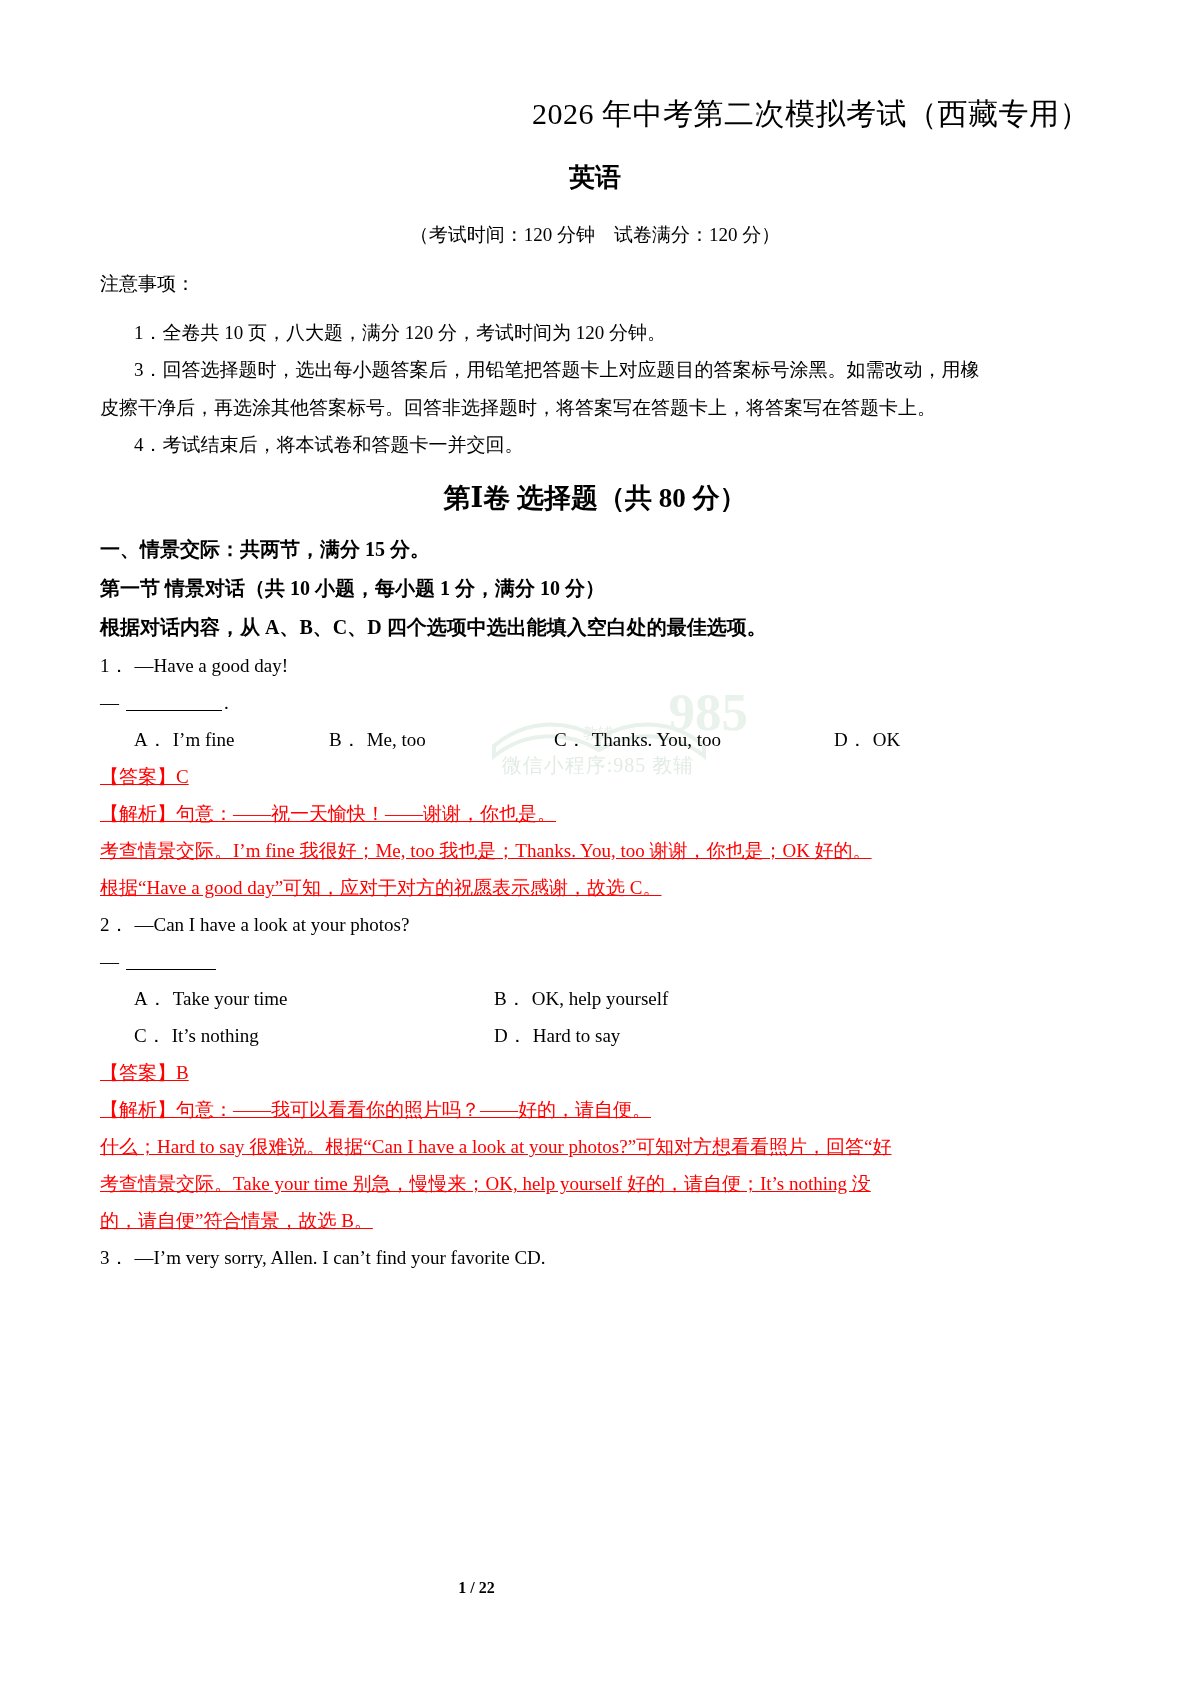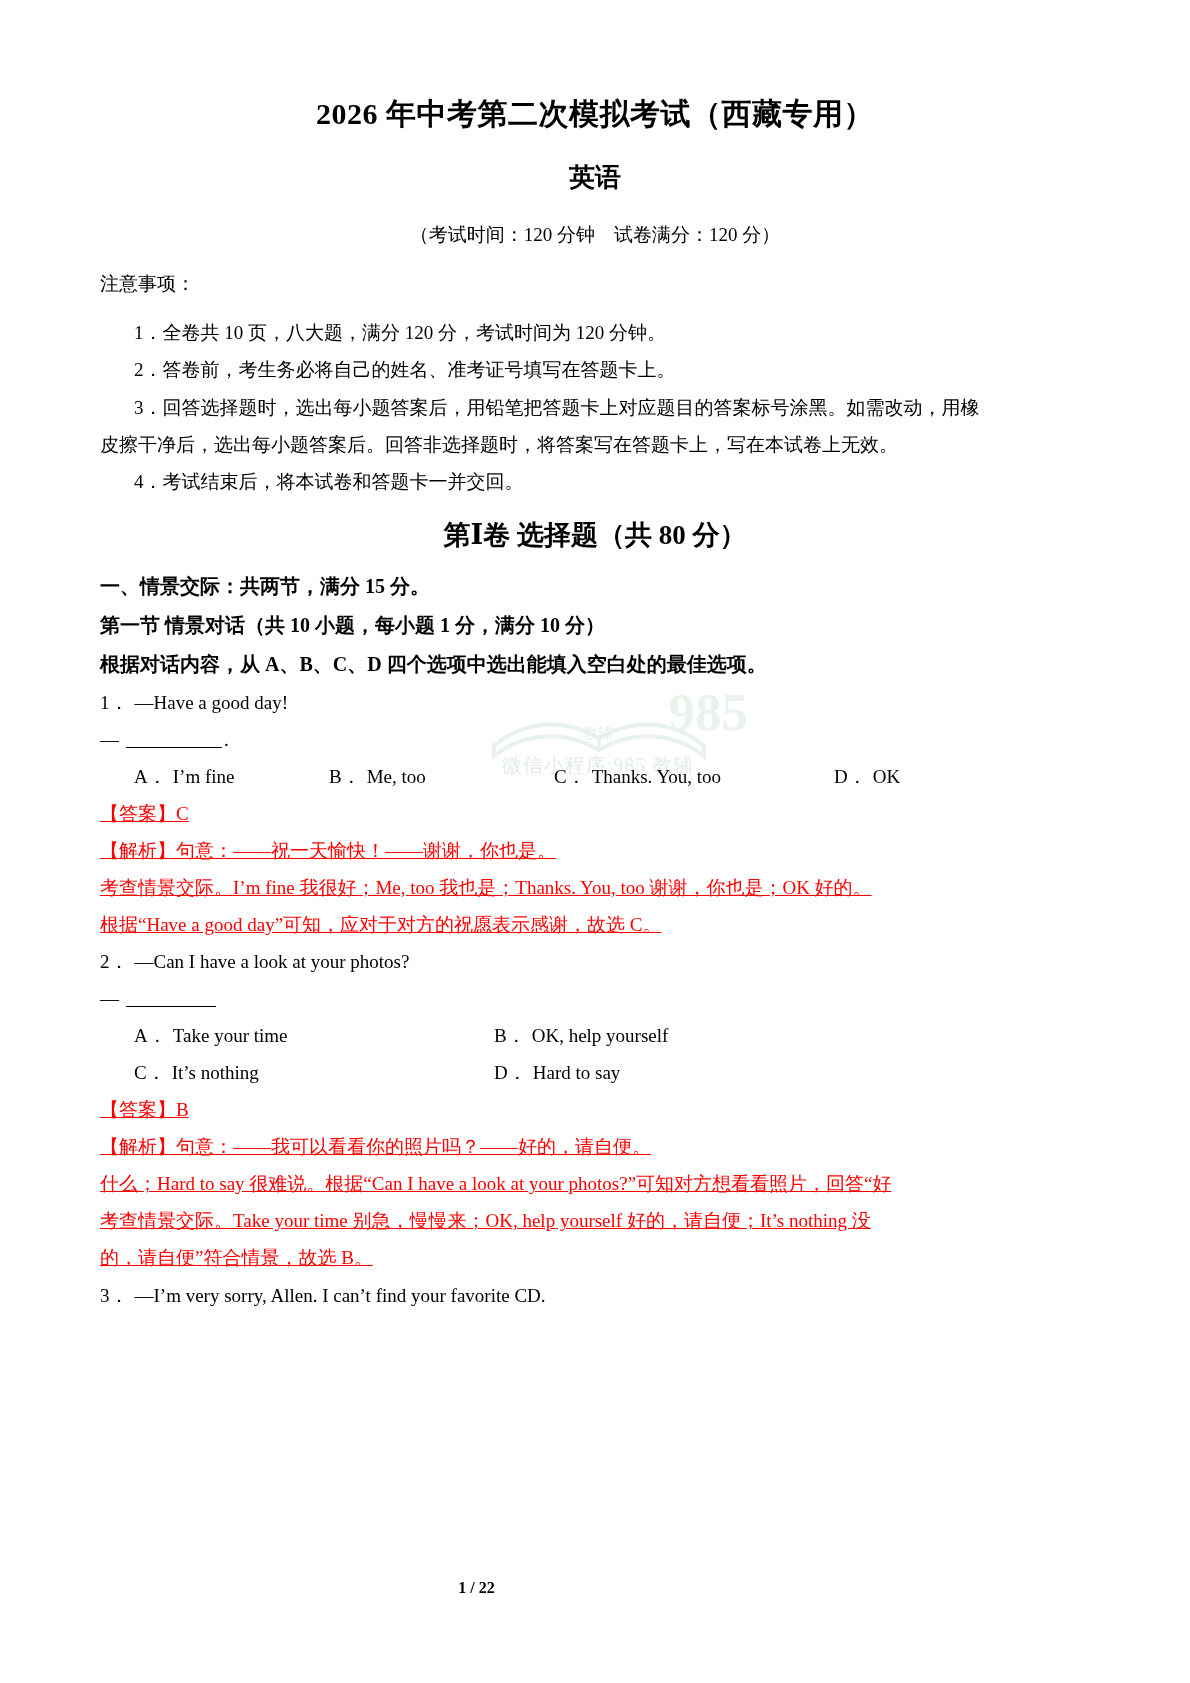--- a/index.html
+++ b/index.html
@@ -65,23 +65,23 @@
     text-align: center;
     font-size: 15px;
     color: #e6eee8;
   }
   .watermark svg { position: absolute; left: 36px; top: 18px; }
 
   .content { position: relative; z-index: 2; }
 
   
   .doc-title {
-    text-align: center;
+    text-align: right;
     font-size: 30px;
-    font-weight: bold;
+    font-weight: normal;
     letter-spacing: 0.5px;
     margin: 0 0 30px 0;
     line-height: 1.2;
   }
   .doc-subtitle {
     text-align: center;
     font-size: 26px;
     font-weight: bold;
     margin: 0 0 30px 0;
     line-height: 1.2;
@@ -213,23 +213,22 @@
   </div>
 
   <div class="content">
 
     <h1 class="doc-title">2026 年中考第二次模拟考试（西藏专用）</h1>
     <h2 class="doc-subtitle">英语</h2>
     <p class="exam-info">（考试时间：120 分钟　试卷满分：120 分）</p>
 
     <p class="notice-label">注意事项：</p>
     <p class="notice-item">1．全卷共 10 页，八大题，满分 120 分，考试时间为 120 分钟。</p>
-    <p class="notice-item">2．答卷前，考生务必将自己的姓名、准考证号填写在答题卡上。</p>
     <p class="notice-item">3．回答选择题时，选出每小题答案后，用铅笔把答题卡上对应题目的答案标号涂黑。如需改动，用橡</p>
-    <p class="notice-item cont">皮擦干净后，选出每小题答案后。回答非选择题时，将答案写在答题卡上，写在本试卷上无效。</p>
+    <p class="notice-item cont">皮擦干净后，再选涂其他答案标号。回答非选择题时，将答案写在答题卡上，将答案写在答题卡上。</p>
     <p class="notice-item">4．考试结束后，将本试卷和答题卡一并交回。</p>
 
     <h2 class="section-banner">第Ⅰ卷 选择题（共 80 分）</h2>
 
     <p class="sec-head">一、情景交际：共两节，满分 15 分。</p>
     <p class="sec-head">第一节 情景对话（共 10 小题，每小题 1 分，满分 10 分）</p>
     <p class="sec-head">根据对话内容，从 A、B、C、D 四个选项中选出能填入空白处的最佳选项。</p>
 
     <p class="q-stem">
       <span class="q-num">1．</span><span>—Have a good day!</span>

